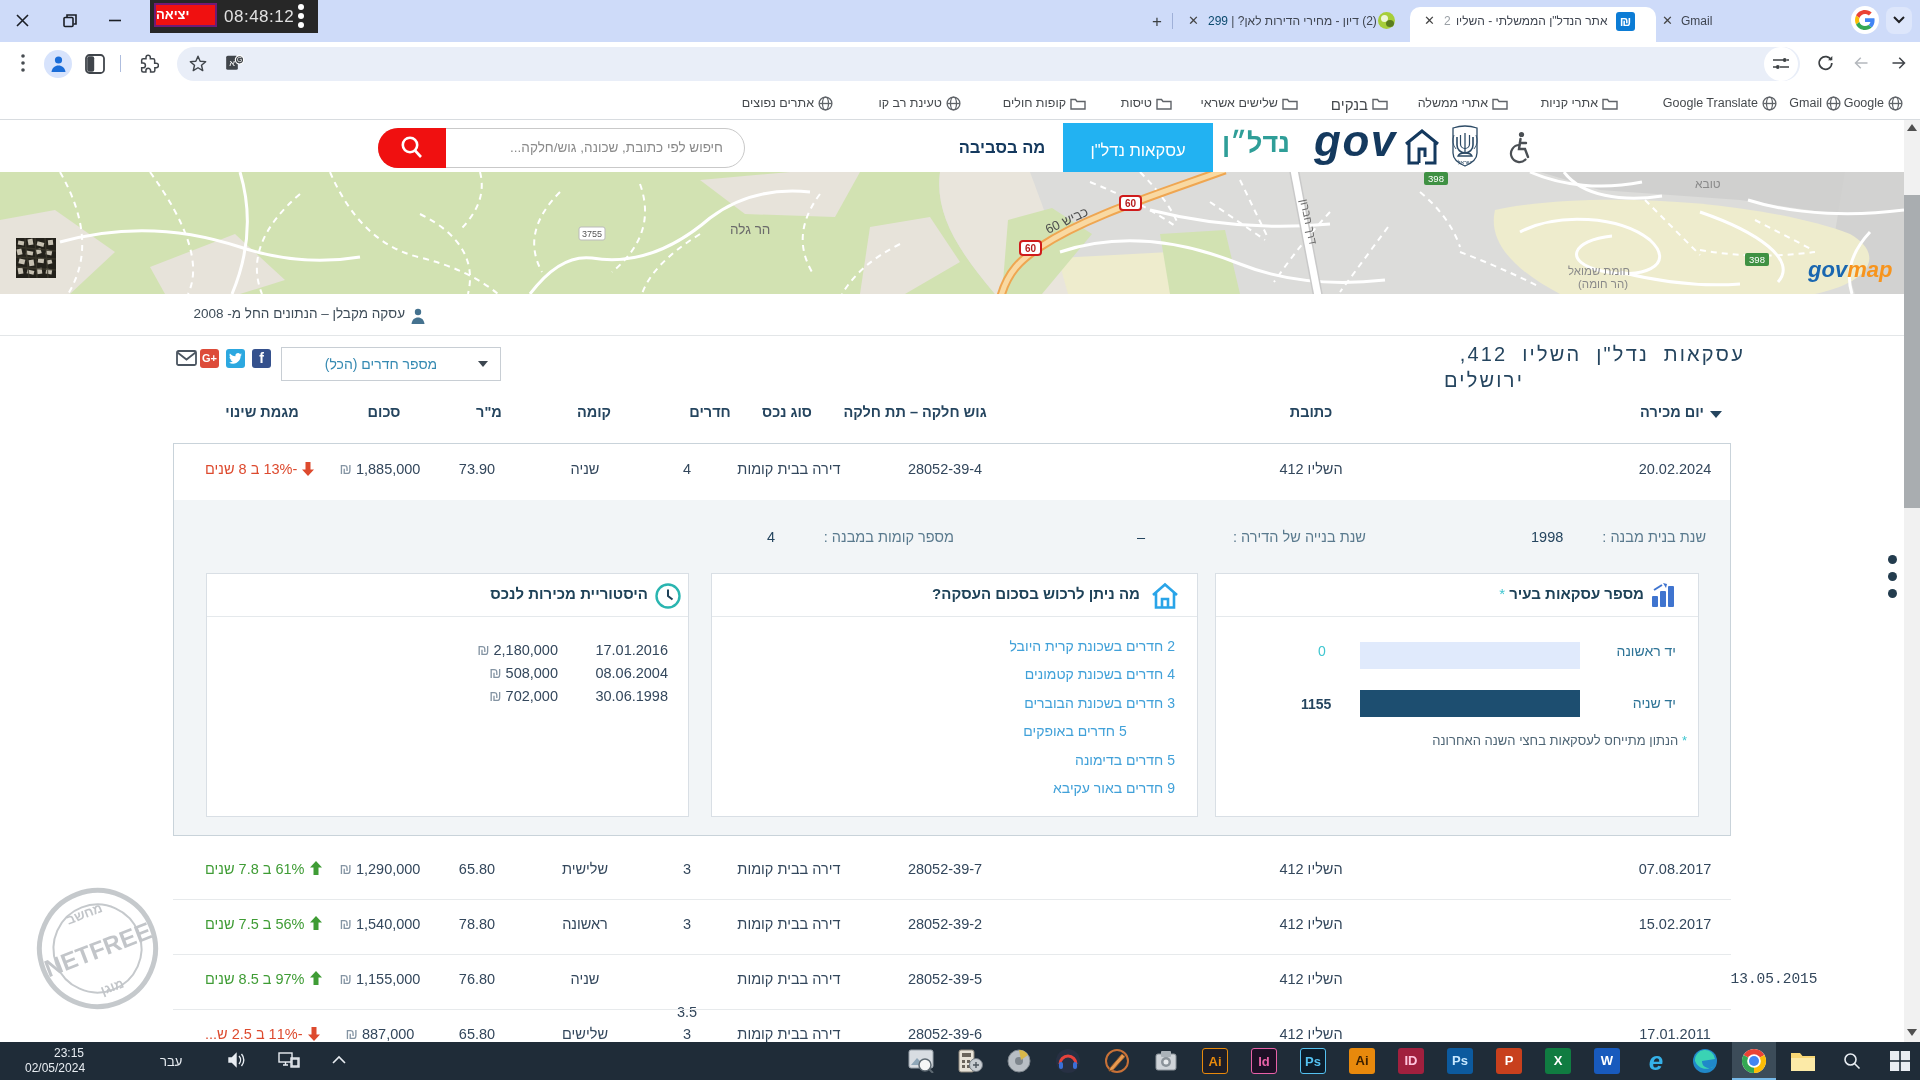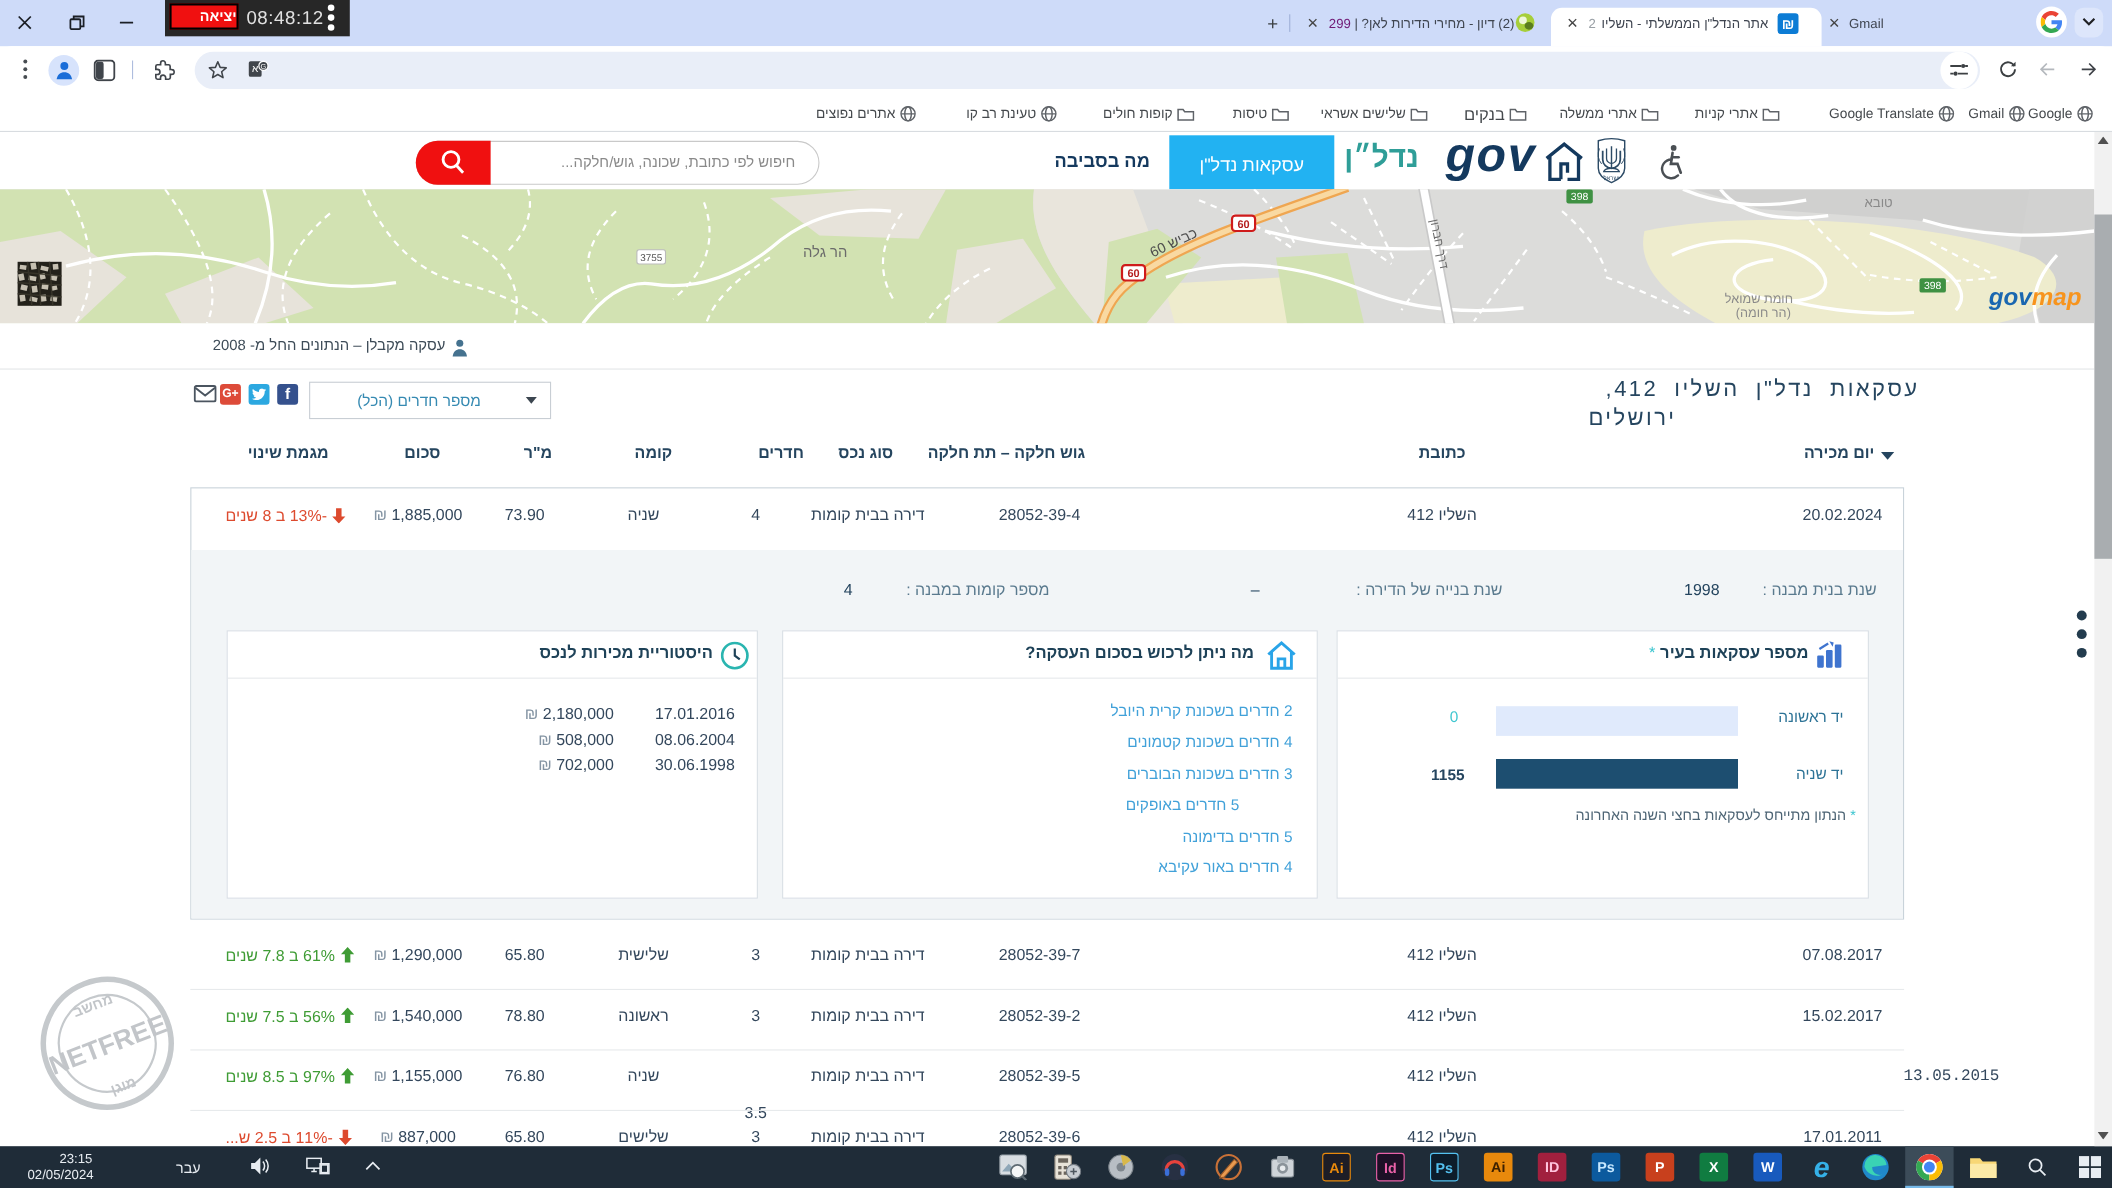--- a/index.html
+++ b/index.html
@@ -76,42 +76,42 @@
 <div class="abs" id="activetab"></div>
 <div class="abs tabx" style="left:1424px">✕</div>
 <div class="abs tabtxt" style="left:1444px;color:#9aa0a6">2</div>
 <div class="abs tabtxt" style="left:1456px;direction:rtl">אתר הנדל"ן הממשלתי - השליו</div>
 <div class="abs" style="left:1616px;top:12px;width:19px;height:19px;background:#0c7cd5;border-radius:3px;color:#fff;font-size:13px;text-align:center;line-height:19px;font-weight:bold">₪</div>
 
 <div class="abs tabx" style="left:1662px">✕</div>
 <div class="abs tabtxt" style="left:1681px">Gmail</div>
 
 <div class="abs tabx" style="left:1188px">✕</div>
-<div class="abs tabtxt" style="left:1208px;direction:rtl">‎(2) דיון - מחירי הדירות לאן? | <span style="color:#701a75">299</span></div>
+<div class="abs tabtxt" style="left:1208px;direction:rtl">‎(2) דיון - מחירי הדירות לאן? | <span style="color:#0c4a6e">299</span></div>
 <div class="abs" style="left:1378px;top:12px;width:17px;height:17px;border-radius:50%;background:#a6ce3a"></div>
 <div class="abs" style="left:1381px;top:15px;width:7px;height:7px;border-radius:50%;background:#eef7d8"></div>
     <div class="abs" style="left:1386px;top:20px;width:8px;height:7px;border-radius:50%;background:#5a7d1e"></div>
 <div class="abs" style="left:1152px;top:12px;color:#3c4043;font-size:17px;font-weight:300">+</div>
 <div class="abs" style="left:1172px;top:13px;width:1px;height:16px;background:#9fb0d8"></div>
 
 <div class="abs" style="left:1886px;top:7px;width:26px;height:27px;background:#dde6fb;border-radius:8px"></div>
 <svg class="abs" style="left:1893px;top:16px" width="12" height="8" viewBox="0 0 12 8">
       <path d="M1 1 L6 6 L11 1" stroke="#202124" stroke-width="2" fill="none"></path>
     </svg>
 <div class="abs" style="left:1851px;top:6px;width:28px;height:28px;border-radius:50%;background:#fff"></div>
     <svg class="abs" style="left:1855px;top:10px" width="20" height="20" viewBox="0 0 48 48">
  <path fill="#EA4335" d="M24 9.5c3.54 0 6.71 1.22 9.21 3.6l6.85-6.85C35.9 2.38 30.47 0 24 0 14.62 0 6.51 5.38 2.56 13.22l7.98 6.19C12.43 13.72 17.74 9.5 24 9.5z"></path>
  <path fill="#4285F4" d="M46.98 24.55c0-1.57-.15-3.09-.38-4.55H24v9.02h12.94c-.58 2.96-2.26 5.48-4.78 7.18l7.73 6c4.51-4.18 7.09-10.36 7.09-17.65z"></path>
  <path fill="#FBBC05" d="M10.53 28.59c-.48-1.45-.76-2.99-.76-4.59s.27-3.14.76-4.59l-7.98-6.19C.92 16.46 0 20.12 0 24c0 3.88.92 7.54 2.56 10.78l7.97-6.19z"></path>
  <path fill="#34A853" d="M24 48c6.48 0 11.93-2.13 15.89-5.81l-7.73-6c-2.15 1.45-4.92 2.3-8.16 2.3-6.26 0-11.57-4.22-13.47-9.91l-7.98 6.19C6.51 42.62 14.62 48 24 48z"></path>
 </svg>
 
 <div class="abs" id="ovl"></div>
 <div class="abs" style="left:150px;top:0;width:168px;height:33px">
-  <div class="exitb" style="position:absolute;left:4px;top:3px;width:63px;height:24px;background:#f01010;border:2px solid #000000;color:#fff;font-weight:bold;font-size:13px;text-align:right;line-height:19px">יציאה</div>
+  <div class="exitb" style="position:absolute;left:4px;top:3px;width:63px;height:24px;background:#f01010;border:2px solid #701a75;color:#fff;font-weight:bold;font-size:13px;text-align:left;line-height:19px">יציאה</div>
   <div style="position:absolute;left:74px;top:7px;color:#e0e0e0;font-size:17px;letter-spacing:0.5px">08:48:12</div>
   <div style="position:absolute;left:148px;top:4px;width:6px;height:6px;border-radius:50%;background:#fff"></div>
   <div style="position:absolute;left:148px;top:13px;width:6px;height:6px;border-radius:50%;background:#fff"></div>
   <div style="position:absolute;left:148px;top:22px;width:6px;height:6px;border-radius:50%;background:#fff"></div>
 </div>
 
 <svg class="abs" style="left:16px;top:52px" width="14" height="24" viewBox="0 0 14 24">
       <g fill="#474c51">
         <circle cx="7" cy="4" r="1.8"></circle>
         <circle cx="7" cy="11" r="1.8"></circle>
@@ -495,21 +495,21 @@
 <div class="abs cell" style="right:1252px;top:665px">08.06.2004</div>
 <div class="abs cell" style="right:1362px;top:665px" dir="ltr"><span class="shek">₪</span> 508,000</div>
 <div class="abs cell" style="right:1252px;top:688px">30.06.1998</div>
 <div class="abs cell" style="right:1362px;top:688px" dir="ltr"><span class="shek">₪</span> 702,000</div>
 
 <div class="link" style="left:975px;top:638px;width:200px;text-align:right;direction:rtl">2 חדרים בשכונת קרית היובל</div>
 <div class="link" style="left:975px;top:666px;width:200px;text-align:right;direction:rtl">4 חדרים בשכונת קטמונים</div>
 <div class="link" style="left:975px;top:695px;width:200px;text-align:right;direction:rtl">3 חדרים בשכונת הבוברים</div>
 <div class="link" style="left:975px;top:723px;width:200px;text-align:center;direction:rtl">5 חדרים באופקים</div>
 <div class="link" style="left:975px;top:752px;width:200px;text-align:right;direction:rtl">5 חדרים בדימונה</div>
-<div class="link" style="left:975px;top:780px;width:200px;text-align:right;direction:rtl">4 חדרים באור עקיבא</div>
+<div class="link" style="left:975px;top:780px;width:200px;text-align:right;direction:rtl">9 חדרים באור עקיבא</div>
 
 <div class="abs" style="left:1576px;top:643px;width:100px;text-align:right;font-size:14px;color:#2d7396;white-space:nowrap">יד ראשונה</div>
 <div class="abs" style="left:1360px;top:642px;width:220px;height:27px;background:#e0eafc"></div>
 <div class="abs" style="left:1318px;top:643px;font-size:14px;color:#3ec6d0">0</div>
 <div class="abs" style="left:1576px;top:695px;width:100px;text-align:right;font-size:14px;color:#2d7396;white-space:nowrap">יד שניה</div>
 <div class="abs" style="left:1360px;top:690px;width:220px;height:27px;background:#1d4e70"></div>
 <div class="abs" style="left:1301px;top:696px;font-size:14px;color:#25455f;font-weight:bold">1155</div>
 <div class="abs" style="left:1419px;top:733px;width:268px;text-align:right;direction:rtl;font-size:13px;color:#4e6575"><span style="color:#3ec6d0">*</span> הנתון מתייחס לעסקאות בחצי השנה האחרונה</div>
 
 <div class="abs" style="left:1888px;top:555px;width:9px;height:9px;border-radius:50%;background:#233c4e"></div>

